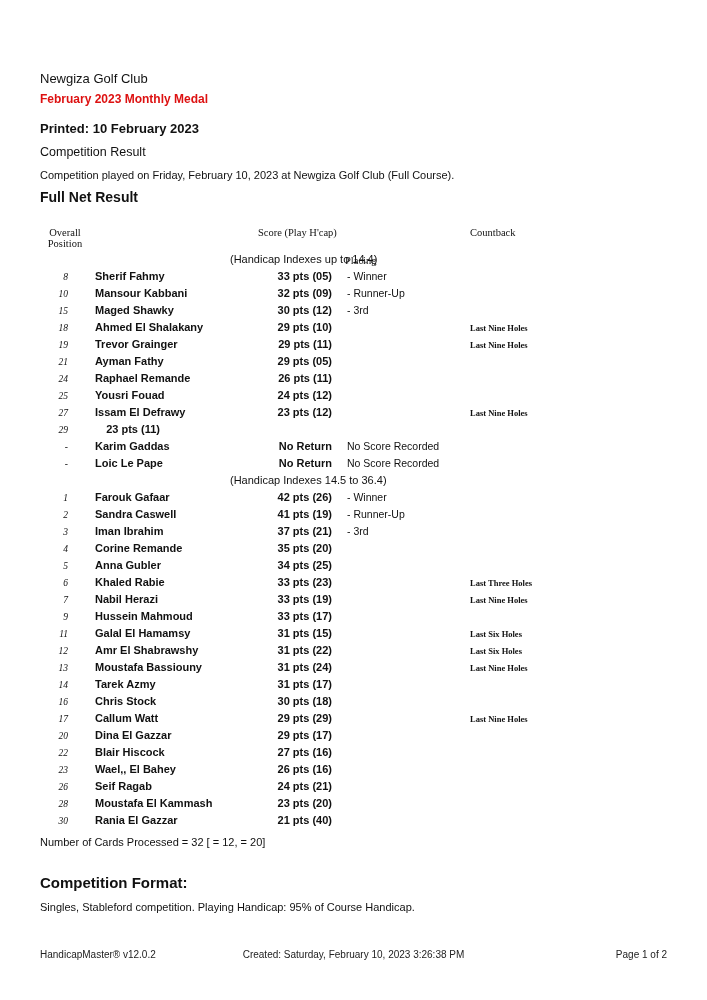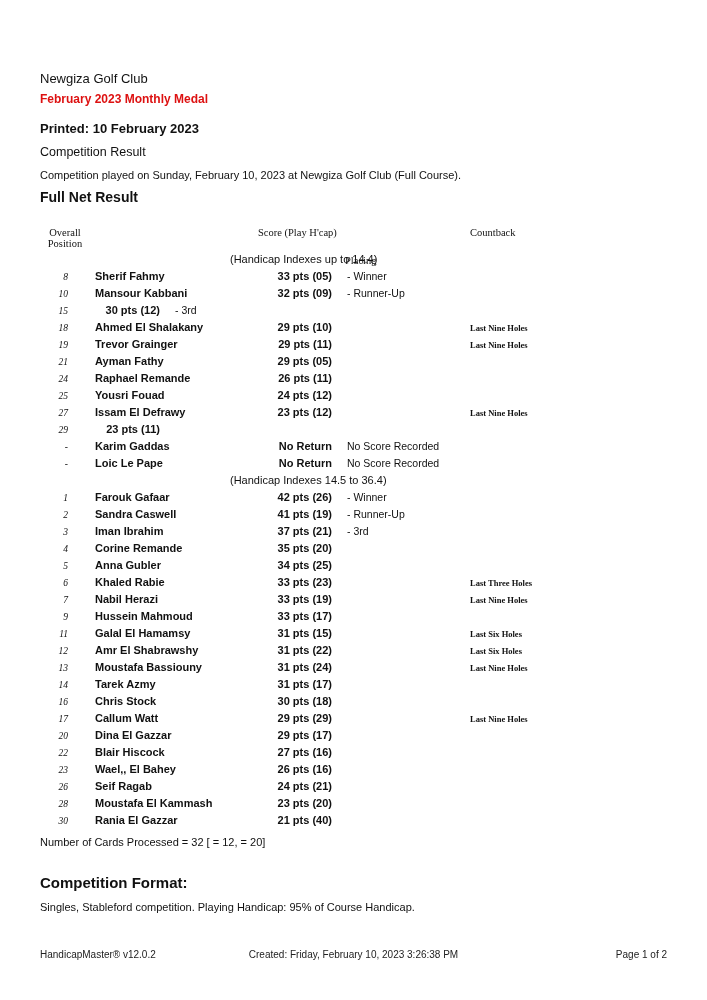--- a/index.html
+++ b/index.html
@@ -75,21 +75,21 @@
 </style>
 </head>
 <body>
 
 <div class="page">
 
   <div class="abs club-name">Newgiza Golf Club</div>
   <div class="abs report-title" style="color: rgb(221, 17, 17);">February 2023 Monthly Medal</div>
   <div class="abs printed-line">Printed: 10 February 2023</div>
   <div class="abs comp-result">Competition Result</div>
-  <div class="abs comp-desc">Competition played on Sunday, February 10, 2023 at Newgiza Golf Club (Full Course).</div>
+  <div class="abs comp-desc">Competition played on Friday, February 10, 2023 at Newgiza Golf Club (Full Course).</div>
   <div class="abs section-title">Full Net Result</div>
 
   <div class="col-headers">
     <div class="hdr hdr-pos">
       <span>Overall</span><br>
       <span>Position</span>
     </div>
     <div class="hdr hdr-score">Score (Play H'cap)</div>
     <div class="hdr hdr-placing">Placing</div>
     <div class="hdr hdr-countback">Countback</div>
@@ -106,20 +106,21 @@
   </div>
       <div class="result-row">
     <span class="cell pos">10</span>
     <span class="cell name">Mansour Kabbani</span>
     <span class="cell score">32 pts (09)</span>
     <span class="cell placing">- Runner-Up</span>
     <span class="cell countback"></span>
   </div>
       <div class="result-row">
     <span class="cell pos">15</span>
+    <span class="cell name">Maged Shawky</span>
     <span class="cell score">30 pts (12)</span>
     <span class="cell placing">- 3rd</span>
     <span class="cell countback"></span>
   </div>
       <div class="result-row">
     <span class="cell pos">18</span>
     <span class="cell name">Ahmed El Shalakany</span>
     <span class="cell score">29 pts (10)</span>
     <span class="cell placing"></span>
     <span class="cell countback">Last Nine Holes</span>
@@ -321,17 +322,17 @@
     <span class="cell countback"></span>
   </div>
     </div>
 
   <div class="abs cards-summary">Number of Cards Processed = 32 [ = 12, = 20]</div>
   <div class="abs format-title">Competition Format:</div>
   <div class="abs format-text">Singles, Stableford competition. Playing Handicap: 95% of Course Handicap.</div>
 
   <div class="footer">
     <span class="footer-left">HandicapMaster® v12.0.2</span>
-    <span class="footer-center">Created: Friday, February 10, 2023 3:26:38 PM</span>
+    <span class="footer-center">Created: Saturday, February 10, 2023 3:26:38 PM</span>
     <span class="footer-right">Page 1 of 2</span>
   </div>
 
 </div>
 
 </body></html>

